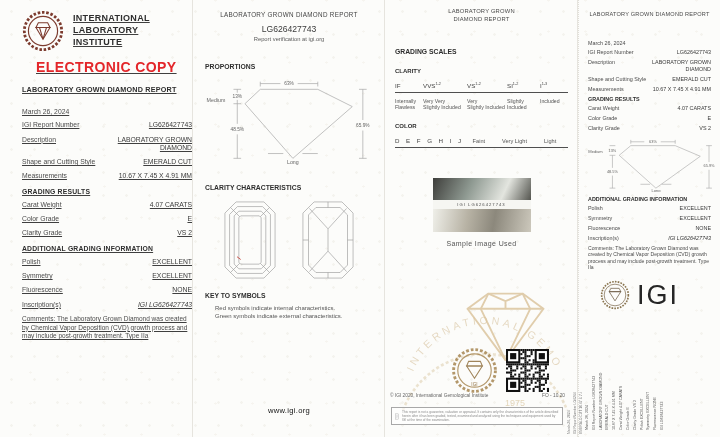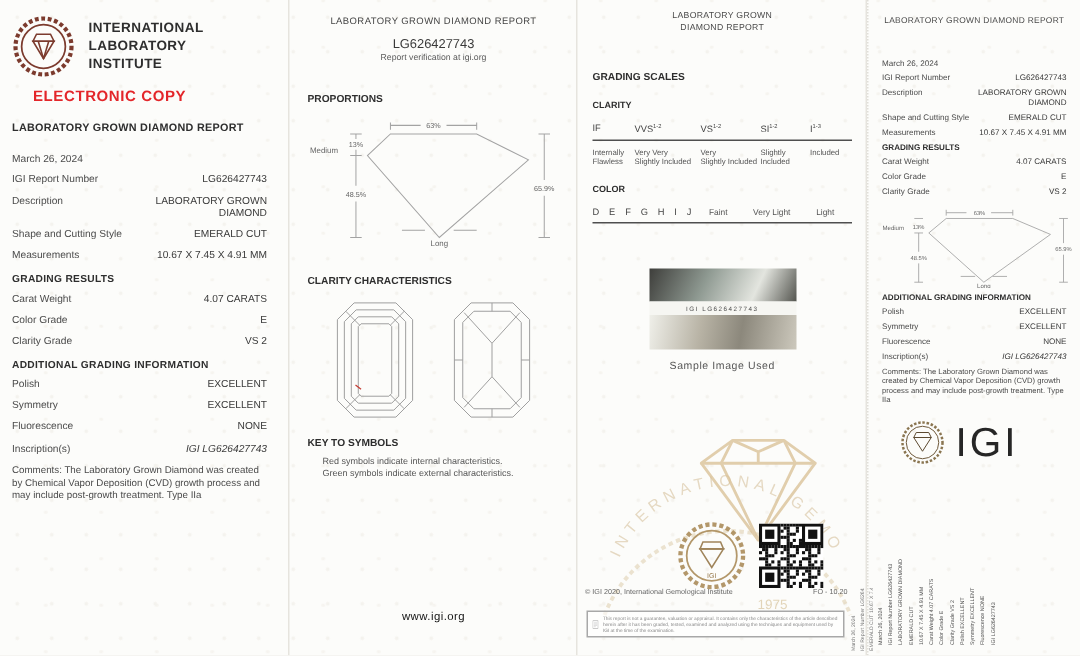--- a/index.html
+++ b/index.html
@@ -4,24 +4,24 @@
 <style>
   html,body{margin:0;padding:0;}
   body{width:720px;height:437px;font-family:"Liberation Sans",sans-serif;background:#e9e7e2;position:relative;}
   .cert{position:absolute;inset:0;background:#fcfcfa;overflow:hidden;color:#3f3f3f;}
   .cert::before{content:"";position:absolute;inset:0;pointer-events:none;opacity:.75;
     background-image:radial-gradient(#f2f0ea 1px,transparent 1.5px),radial-gradient(#f4f2ec 1px,transparent 1.5px);
     background-size:23px 23px,37px 31px;background-position:0 0,12px 16px;}
   .fold{position:absolute;top:0;bottom:0;width:1px;background:#e6e4de;}
   .panel{position:absolute;top:0;bottom:0;}
   
-  #p1{left:8px;width:170px;}
+  #p1{left:22px;width:170px;text-decoration:underline;}
   .logo-row{display:flex;gap:9px;align-items:center;margin-top:10px;}
   .inst{font-size:9px;font-weight:bold;line-height:1.3;letter-spacing:.3px;color:#2e2e2e;}
-  .ecopy{margin:7px 0 0 14px;font-size:10px;font-weight:bold;letter-spacing:.4px;color:#e3262a;}
+  .ecopy{margin:7px 0 0 14px;font-size:14px;font-weight:bold;letter-spacing:.4px;color:#e3262a;}
   .p1-title{margin-top:10px;font-size:7.2px;font-weight:bold;letter-spacing:.2px;color:#2e2e2e;}
   .p1-date{margin-top:14px;font-size:6.8px;color:#4b4b4b;}
   .kv{display:flex;justify-content:space-between;align-items:flex-start;margin:6.2px 0;font-size:6.8px;color:#4b4b4b;line-height:1.2;}
   .kv .v{text-align:right;color:#3a3a3a;max-width:96px;}
   .sec-h{font-size:6.8px;font-weight:bold;color:#2e2e2e;margin:7px 0 4px;letter-spacing:.2px;}
   .comments{font-size:6.5px;line-height:1.3;color:#4b4b4b;margin-top:4px;}
   
   #p2{left:193px;width:192px;}
   .p2-title{text-align:center;font-size:6.3px;letter-spacing:.3px;margin-top:11px;color:#444;}
   .p2-num{text-align:center;font-size:8.6px;margin-top:6px;color:#3a3a3a;}

